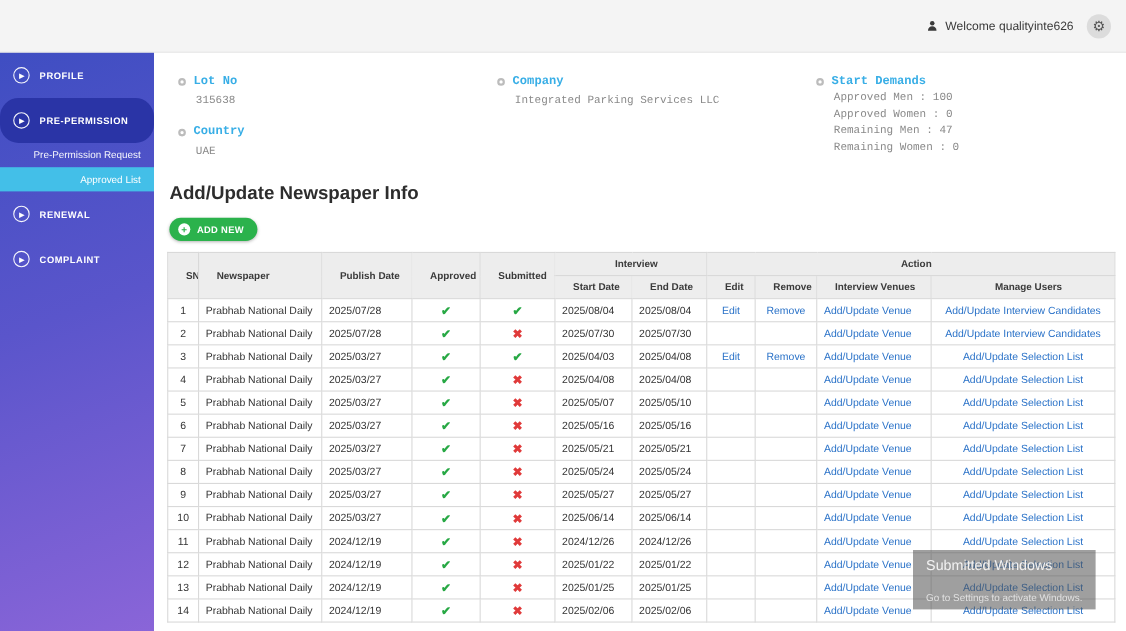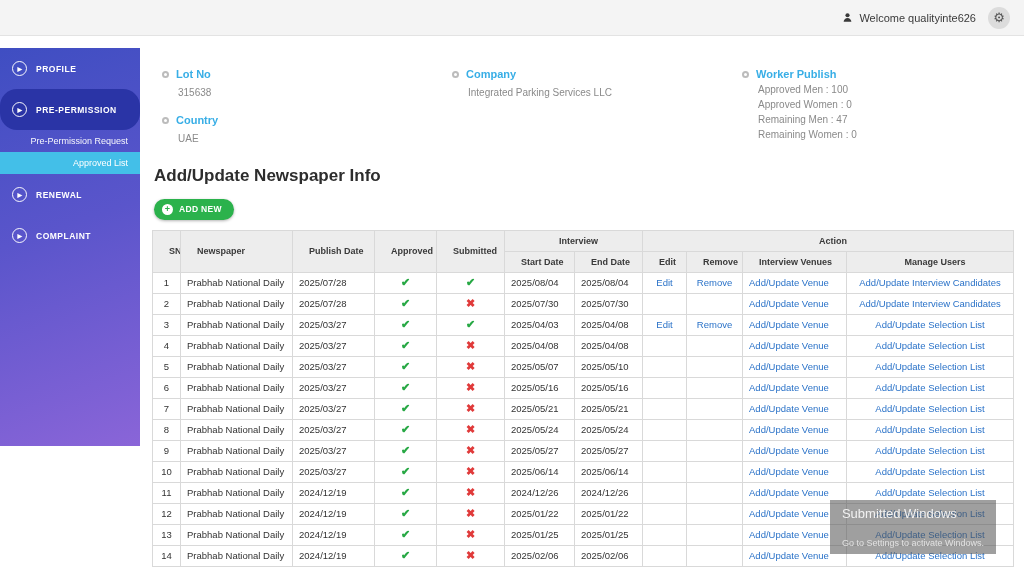--- a/index.html
+++ b/index.html
@@ -1,43 +1,43 @@
 <!DOCTYPE html>
 <html><head>
 <meta charset="utf-8">
 <style>
   * { margin:0; padding:0; box-sizing:border-box; }
   body { font-family:"Liberation Sans", sans-serif; background:#fff; }
   .app { position:relative; width:1024px; height:574px; overflow:hidden; background:#fff; }
 
   
-  .topbar { position:absolute; top:0; left:0; width:100%; height:36px; background:#f4f4f4;
+  .topbar { position:absolute; top:0; left:0; width:100%; height:48px; background:#f4f4f4;
             border-bottom:1px solid #e3e3e3; display:flex; align-items:center;
             justify-content:flex-end; gap:12px; padding-right:14px; }
   .welcome { display:flex; align-items:center; gap:6px; font-size:11px; color:#3a3a3a; }
   .gear-btn { width:22px; height:22px; border-radius:50%; background:#dcdcdc; border:none;
               display:flex; align-items:center; justify-content:center; font-size:13px; color:#555; cursor:pointer; }
 
   
-  .sidebar { position:absolute; top:48px; left:0; width:140px; height:398px;
+  .sidebar { position:absolute; top:48px; left:0; width:140px; height:526px;
              background:linear-gradient(160deg, #3f4ec2 0%, #5a55cb 45%, #8a65d8 100%); color:#fff; }
   .side-item { display:flex; align-items:center; gap:9px; padding:13px 12px; font-size:8.5px;
                font-weight:bold; letter-spacing:.5px; cursor:pointer; }
   .side-item.active { background:#2a34a6;border-radius:17px; }
   .play-circle { width:15px; height:15px; min-width:15px; border:1px solid rgba(255,255,255,.95);
                  border-radius:50%; display:inline-flex; align-items:center; justify-content:center;
                  font-size:6px; color:#fff; padding-left:1px; }
   .sub-item { padding:6px 12px 6px 14px; font-size:9px; color:rgba(255,255,255,.95); cursor:pointer;text-align:right; }
   .sub-item.selected { background:#43bfe8; color:#fff; }
 
   
   .main { position:absolute; left:140px; top:48px; right:0; bottom:0; background:#fff;
           padding:14px 10px 0 12px; overflow:hidden; }
   .info { display:grid; grid-template-columns:290px 290px 1fr; padding:6px 0 0 10px; }
-  .info-block { margin-bottom:16px; }
+  .info-block { margin-bottom:16px;font-family:Liberation Mono, monospace; }
   .info-label { color:#38aee6; font-size:11px; font-weight:bold; display:flex; align-items:center; }
   .bullet { width:7px; height:7px; border:2px solid #bcbcbc; border-radius:50%; display:inline-block; margin-right:7px; }
   .info-value { color:#8a8a8a; font-size:10px; margin:7px 0 0 16px; }
   .info-value.tight { margin-top:4px; }
 
   .page-title { font-size:17px; font-weight:bold; color:#2d2d2d; margin:6px 0 12px 2px; }
 
   .add-new { display:inline-flex; align-items:center; gap:6px; background:#2bb24c; color:#fff;
              font-size:8.5px; font-weight:bold; letter-spacing:.3px; border:none; border-radius:11px;
              padding:5px 12px 5px 8px; box-shadow:0 1px 3px rgba(0,0,0,.3); cursor:pointer; margin:0 0 10px 2px;
@@ -129,21 +129,21 @@
             <span class="bullet"></span>
             <span>Company</span>
           </div>
           <div class="info-value">Integrated Parking Services LLC</div>
         </div>
       </div>
       <div>
         <div class="info-block">
           <div class="info-label">
             <span class="bullet"></span>
-            <span>Worker Publish</span>
+            <span>Start Demands</span>
           </div>
           <div class="info-value tight">Approved Men : 100</div>
           <div class="info-value tight">Approved Women : 0</div>
           <div class="info-value tight">Remaining Men : 47</div>
           <div class="info-value tight">Remaining Women : 0</div>
         </div>
       </div>
     </div>
 
     <div class="page-title">Add/Update Newspaper Info</div>

